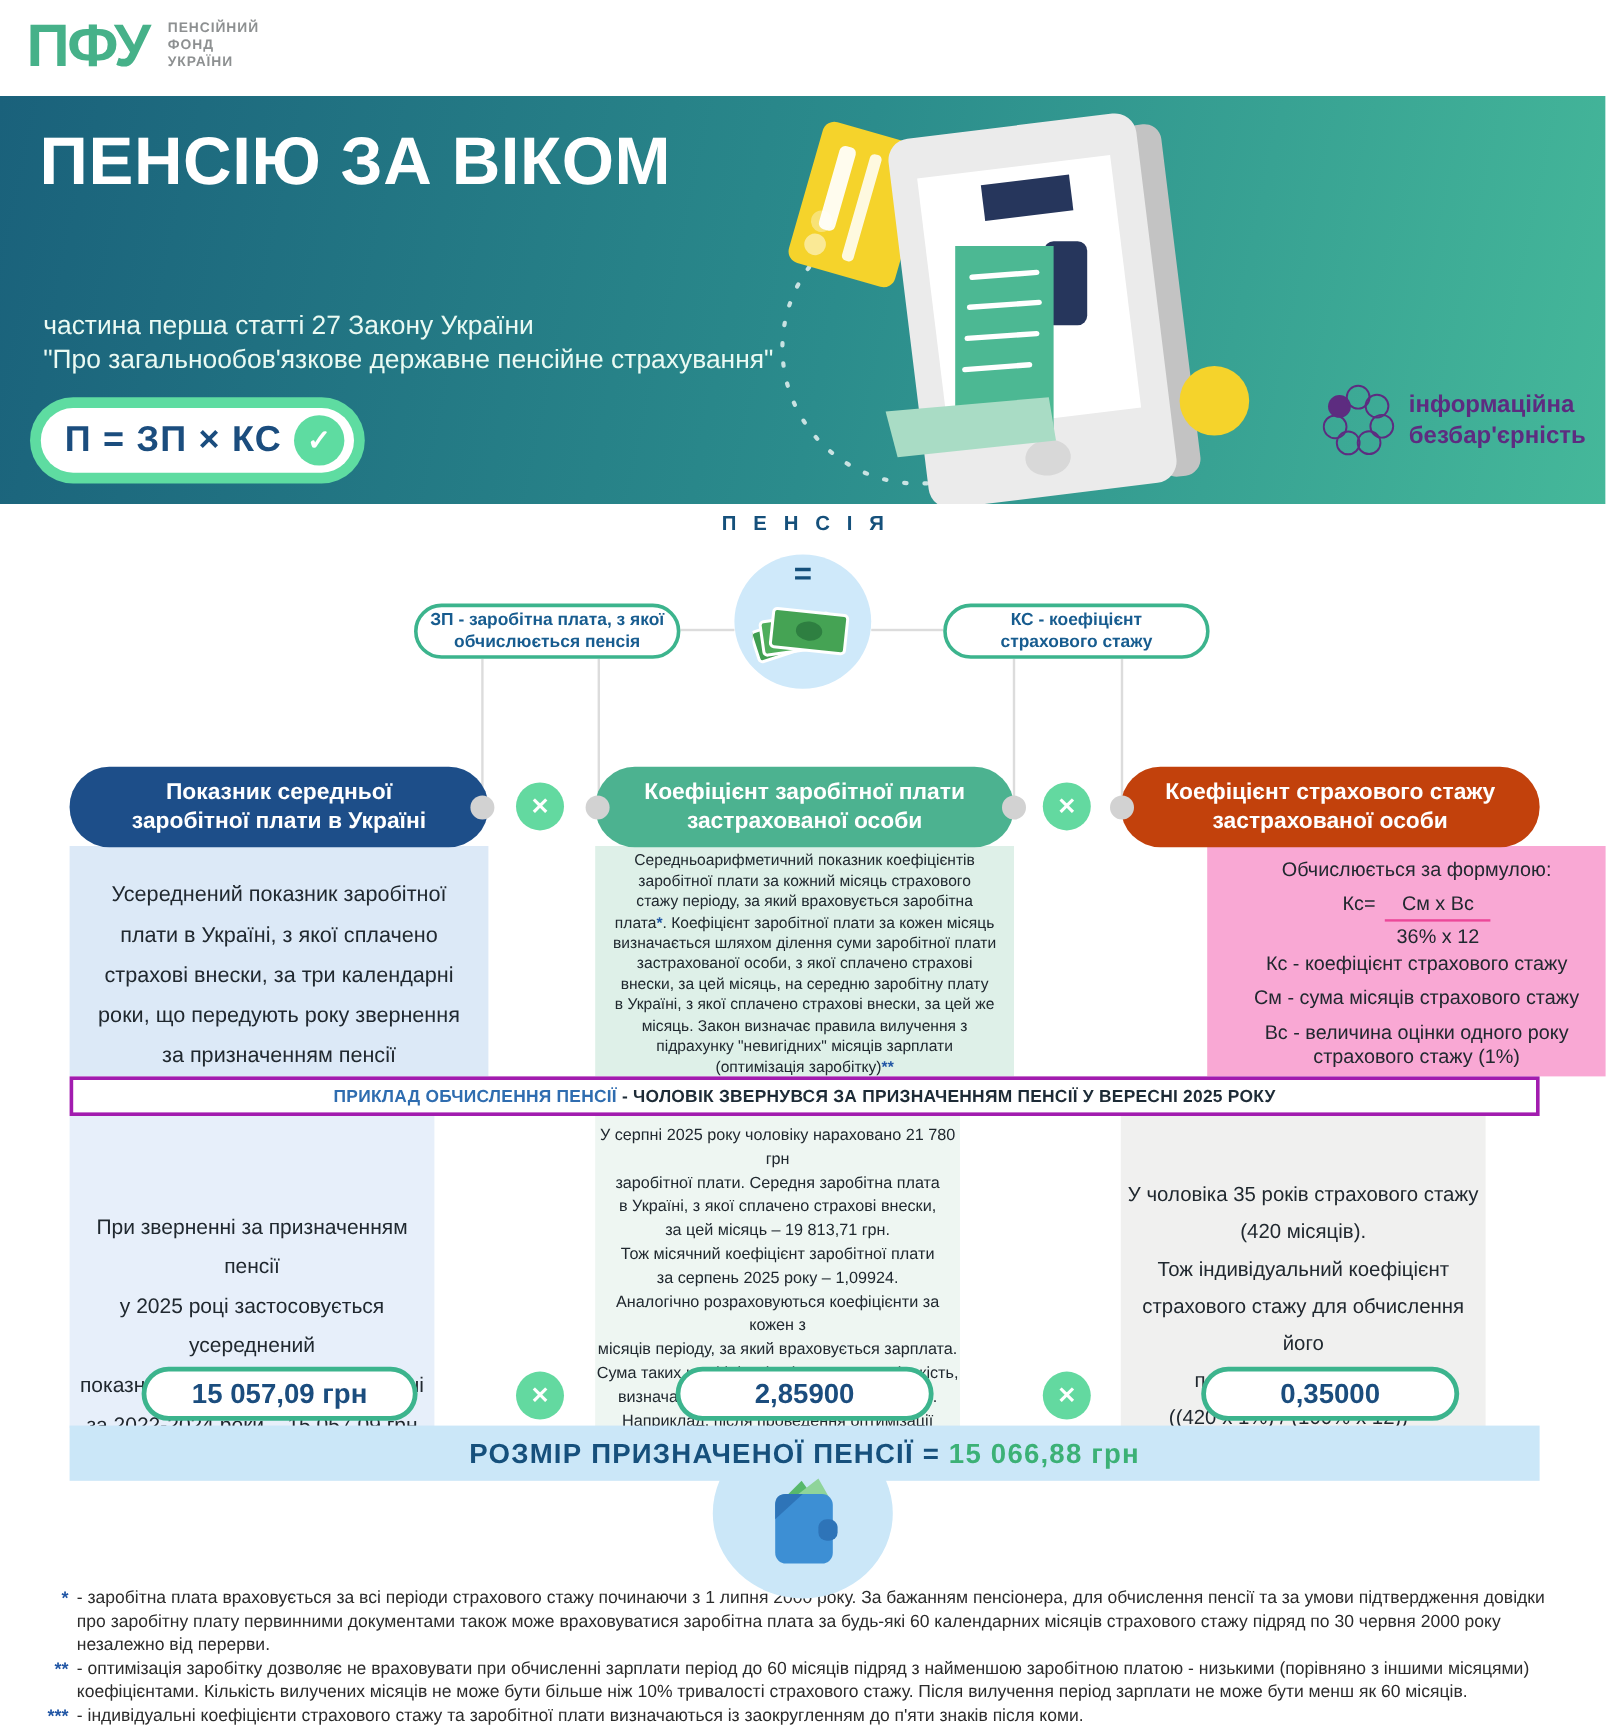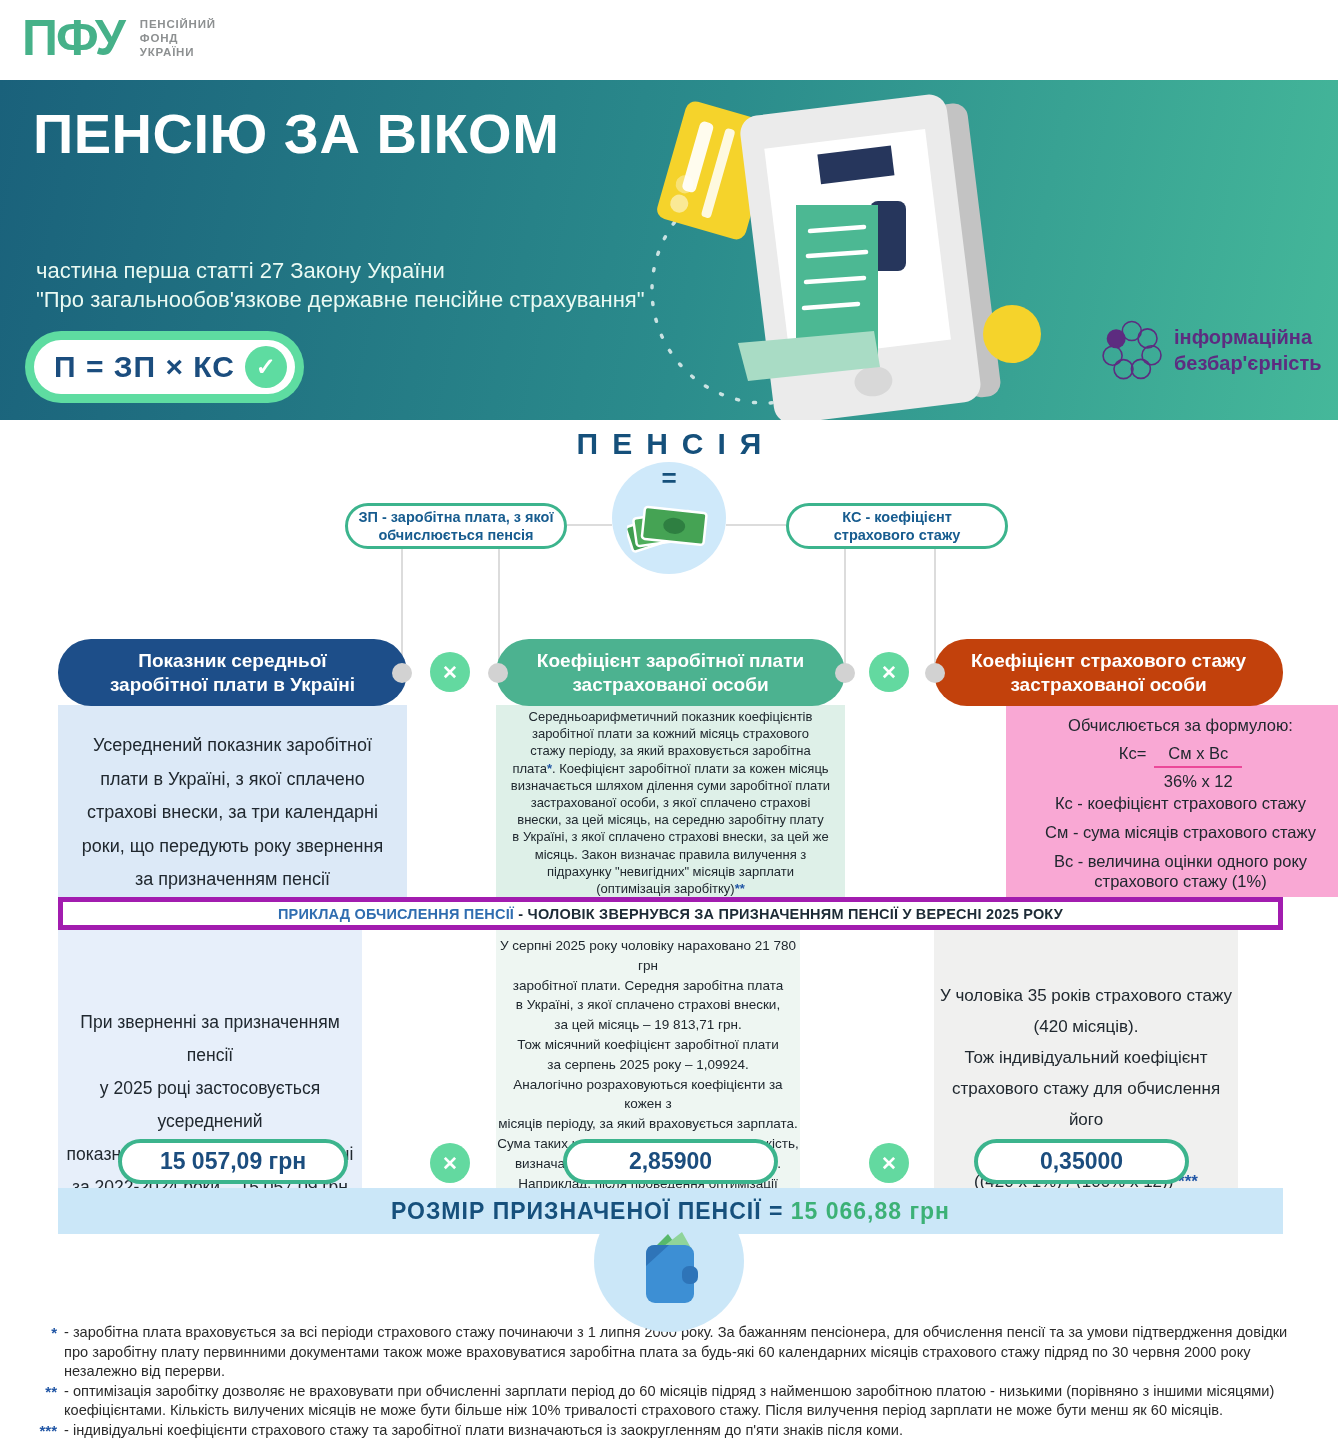--- a/index.html
+++ b/index.html
@@ -23,21 +23,21 @@
   .formula-inner { display:flex; align-items:center; background:#fff; border-radius:30px; height:54px; padding:0 8px 0 20px; }
   .formula-text { font-size:30px; font-weight:800; color:#1b4d7e; letter-spacing:1px; margin-right:10px; }
   .check-circle { width:42px; height:42px; border-radius:50%; background:#5edca1; color:#fff;
                   display:flex; align-items:center; justify-content:center; font-size:24px; font-weight:700; }
   .illus { position:absolute; left:618px; top:5px; width:450px; height:335px; }
   .access { position:absolute; left:1102px; top:238px; display:flex; align-items:center; gap:10px; }
   .access-text { font-size:20px; font-weight:700; color:#5d2c80; line-height:26px; }
 
   
   .pension-title { position:absolute; left:0; top:427px; width:1338px; text-align:center;
-                   font-size:30px; font-weight:800; color:#15507b; letter-spacing:14px; text-indent:14px; }
+                   font-size:17px; font-weight:800; color:#15507b; letter-spacing:14px; text-indent:14px; }
   .money-circle { position:absolute; left:612px; top:462px; width:114px; height:112px; border-radius:50%;
                   background:#cfe9fa; display:flex; flex-direction:column; align-items:center; }
   .equals-sign { font-size:26px; font-weight:800; color:#15507b; margin-top:2px; line-height:28px; }
   .pill { position:absolute; top:503px; height:46px; background:#fff; border:3px solid #3cb48d; border-radius:24px;
           display:flex; align-items:center; justify-content:center; text-align:center;
           font-size:14.5px; font-weight:700; color:#175c8f; line-height:18px; }
   .pill-left { left:345px; width:222px; }
   .pill-right { left:786px; width:222px; }
   .hline { position:absolute; top:524px; height:2px; background:#dcdcdc; }
   .vline { position:absolute; top:549px; height:121px; width:2px; background:#dcdcdc; }
@@ -61,21 +61,21 @@
 
   .frac-row { display:flex; align-items:flex-start; justify-content:center; margin:8px 0 2px 0; }
   .frac-lhs { font-size:16.5px; margin-right:8px; }
   .frac { display:inline-flex; flex-direction:column; align-items:center; }
   .frac-num { font-size:16.5px; padding:0 14px 3px 14px; border-bottom:2px solid #ec4899; }
   .frac-den { font-size:16.5px; padding-top:3px; }
   .legend-item { margin-top:9px; }
 
   
   .ex-banner { position:absolute; left:58px; top:897px; width:1225px; height:33px; background:#fff;
-               border:5px solid #a21caf; display:flex; align-items:center; justify-content:center;
+               border:3px solid #a21caf; display:flex; align-items:center; justify-content:center;
                font-size:14.5px; font-weight:700; letter-spacing:.2px; z-index:4; }
   .ex-highlight { color:#2f6db0; }
   .ex-rest { color:#1d2b36; white-space:pre; }
   .ex-b { position:absolute; top:930px; width:304px; height:260px; text-align:center; color:#20282f; }
   .ex-b1 { left:58px; background:#e7effa; font-size:17.5px; line-height:33px; padding-top:76px; }
   .ex-b2 { left:496px; background:#eef6f2; font-size:13.5px; line-height:19.8px; padding-top:6px; }
   .ex-b3 { left:934px; background:#f0f0ef; font-size:17px; line-height:31px; padding-top:50px; }
   .value-pill { position:absolute; top:1139px; height:45px; background:#fff; border:4px solid #3cb48d;
                 border-radius:24px; display:flex; align-items:center; justify-content:center;
                 font-size:23px; font-weight:800; color:#1b4d7e; z-index:3; }
@@ -276,21 +276,21 @@
     <span class="pre">У чоловіка 35 років страхового стажу
 (420 місяців).
 Тож індивідуальний коефіцієнт
 страхового стажу для обчислення його
 пенсії складе - 0,35000
 ((420 х 1%) / (100% х 12)) </span><span class="star">***</span>
   </div>
 
   <div class="value-pill" style="left:118px; width:230px;">15 057,09 грн</div>
   <div class="value-pill" style="left:563px; width:215px;">2,85900</div>
-  <div class="value-pill" style="left:974px; width:215px;">0,35000</div>
+  <div class="value-pill" style="left:1001px; width:215px;">0,35000</div>
 
   <div class="times" style="left:430px; top:1143px;">✕</div>
   <div class="times" style="left:869px; top:1143px;">✕</div>
 
   <div class="wallet-ellipse"></div>
   <div class="result-bar">
     <span class="result-label">РОЗМІР ПРИЗНАЧЕНОЇ ПЕНСІЇ = </span>
     <span class="result-value">15 066,88 грн</span>
   </div>
   <svg class="wallet-icon" width="72" height="80" viewBox="0 0 72 80">

